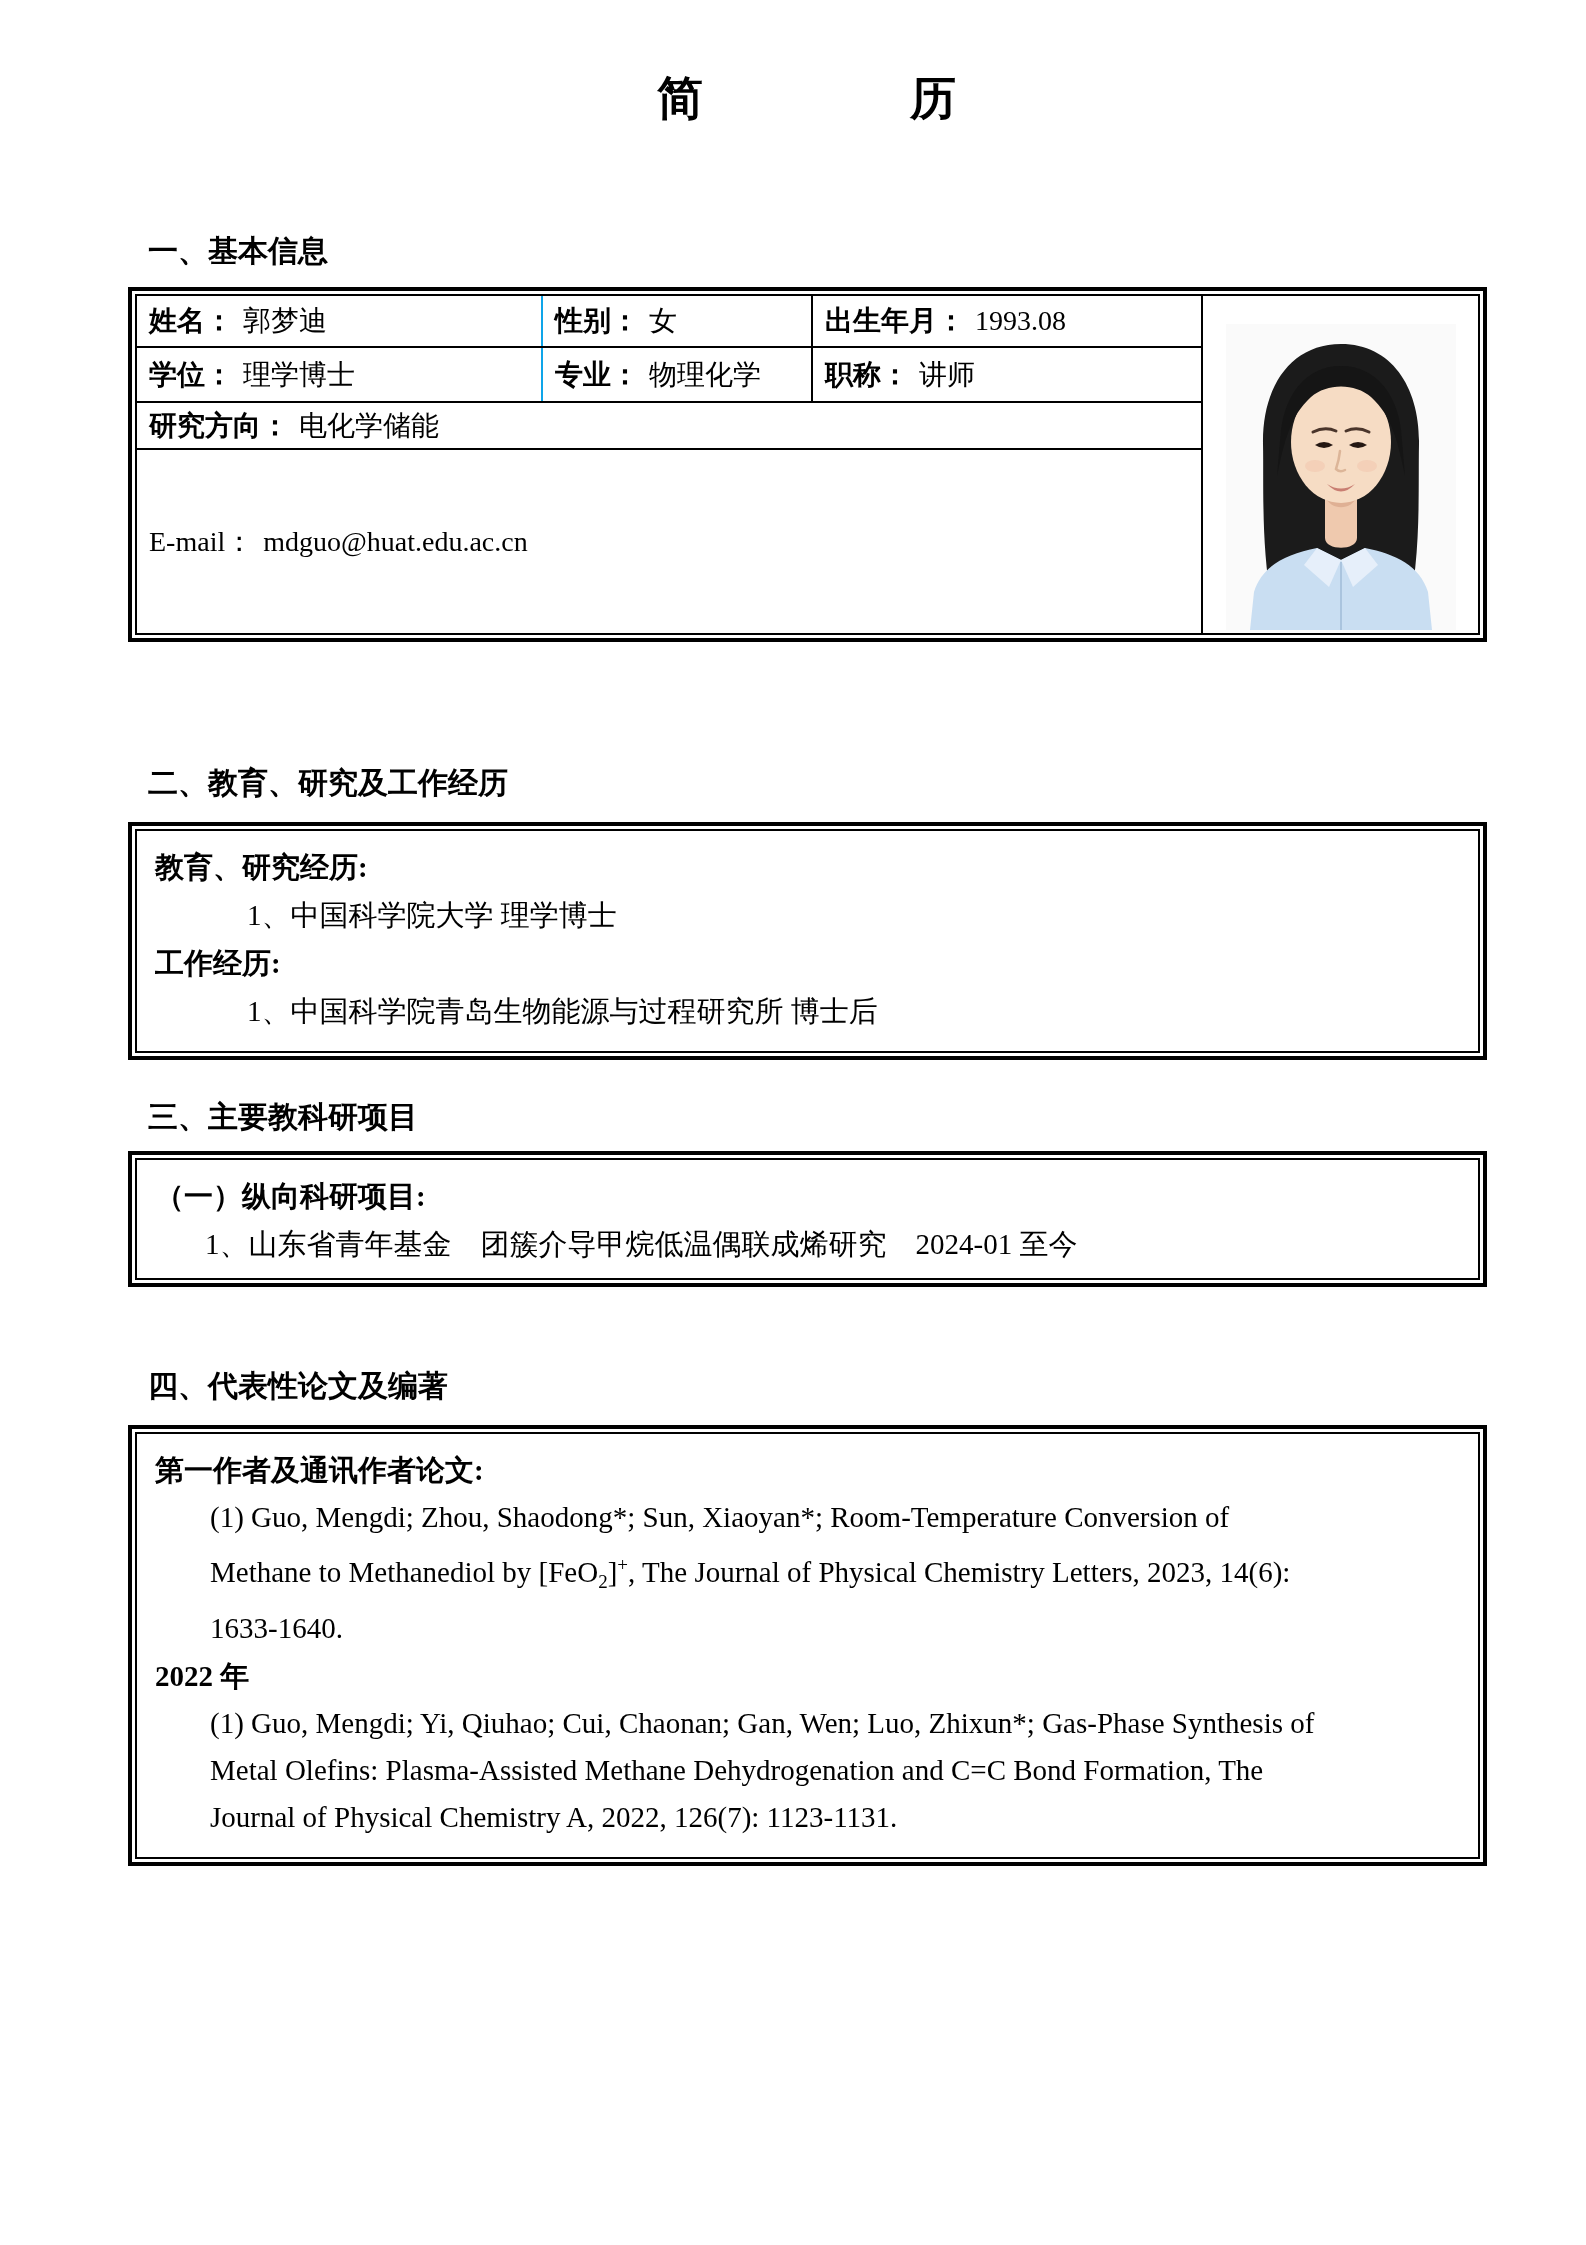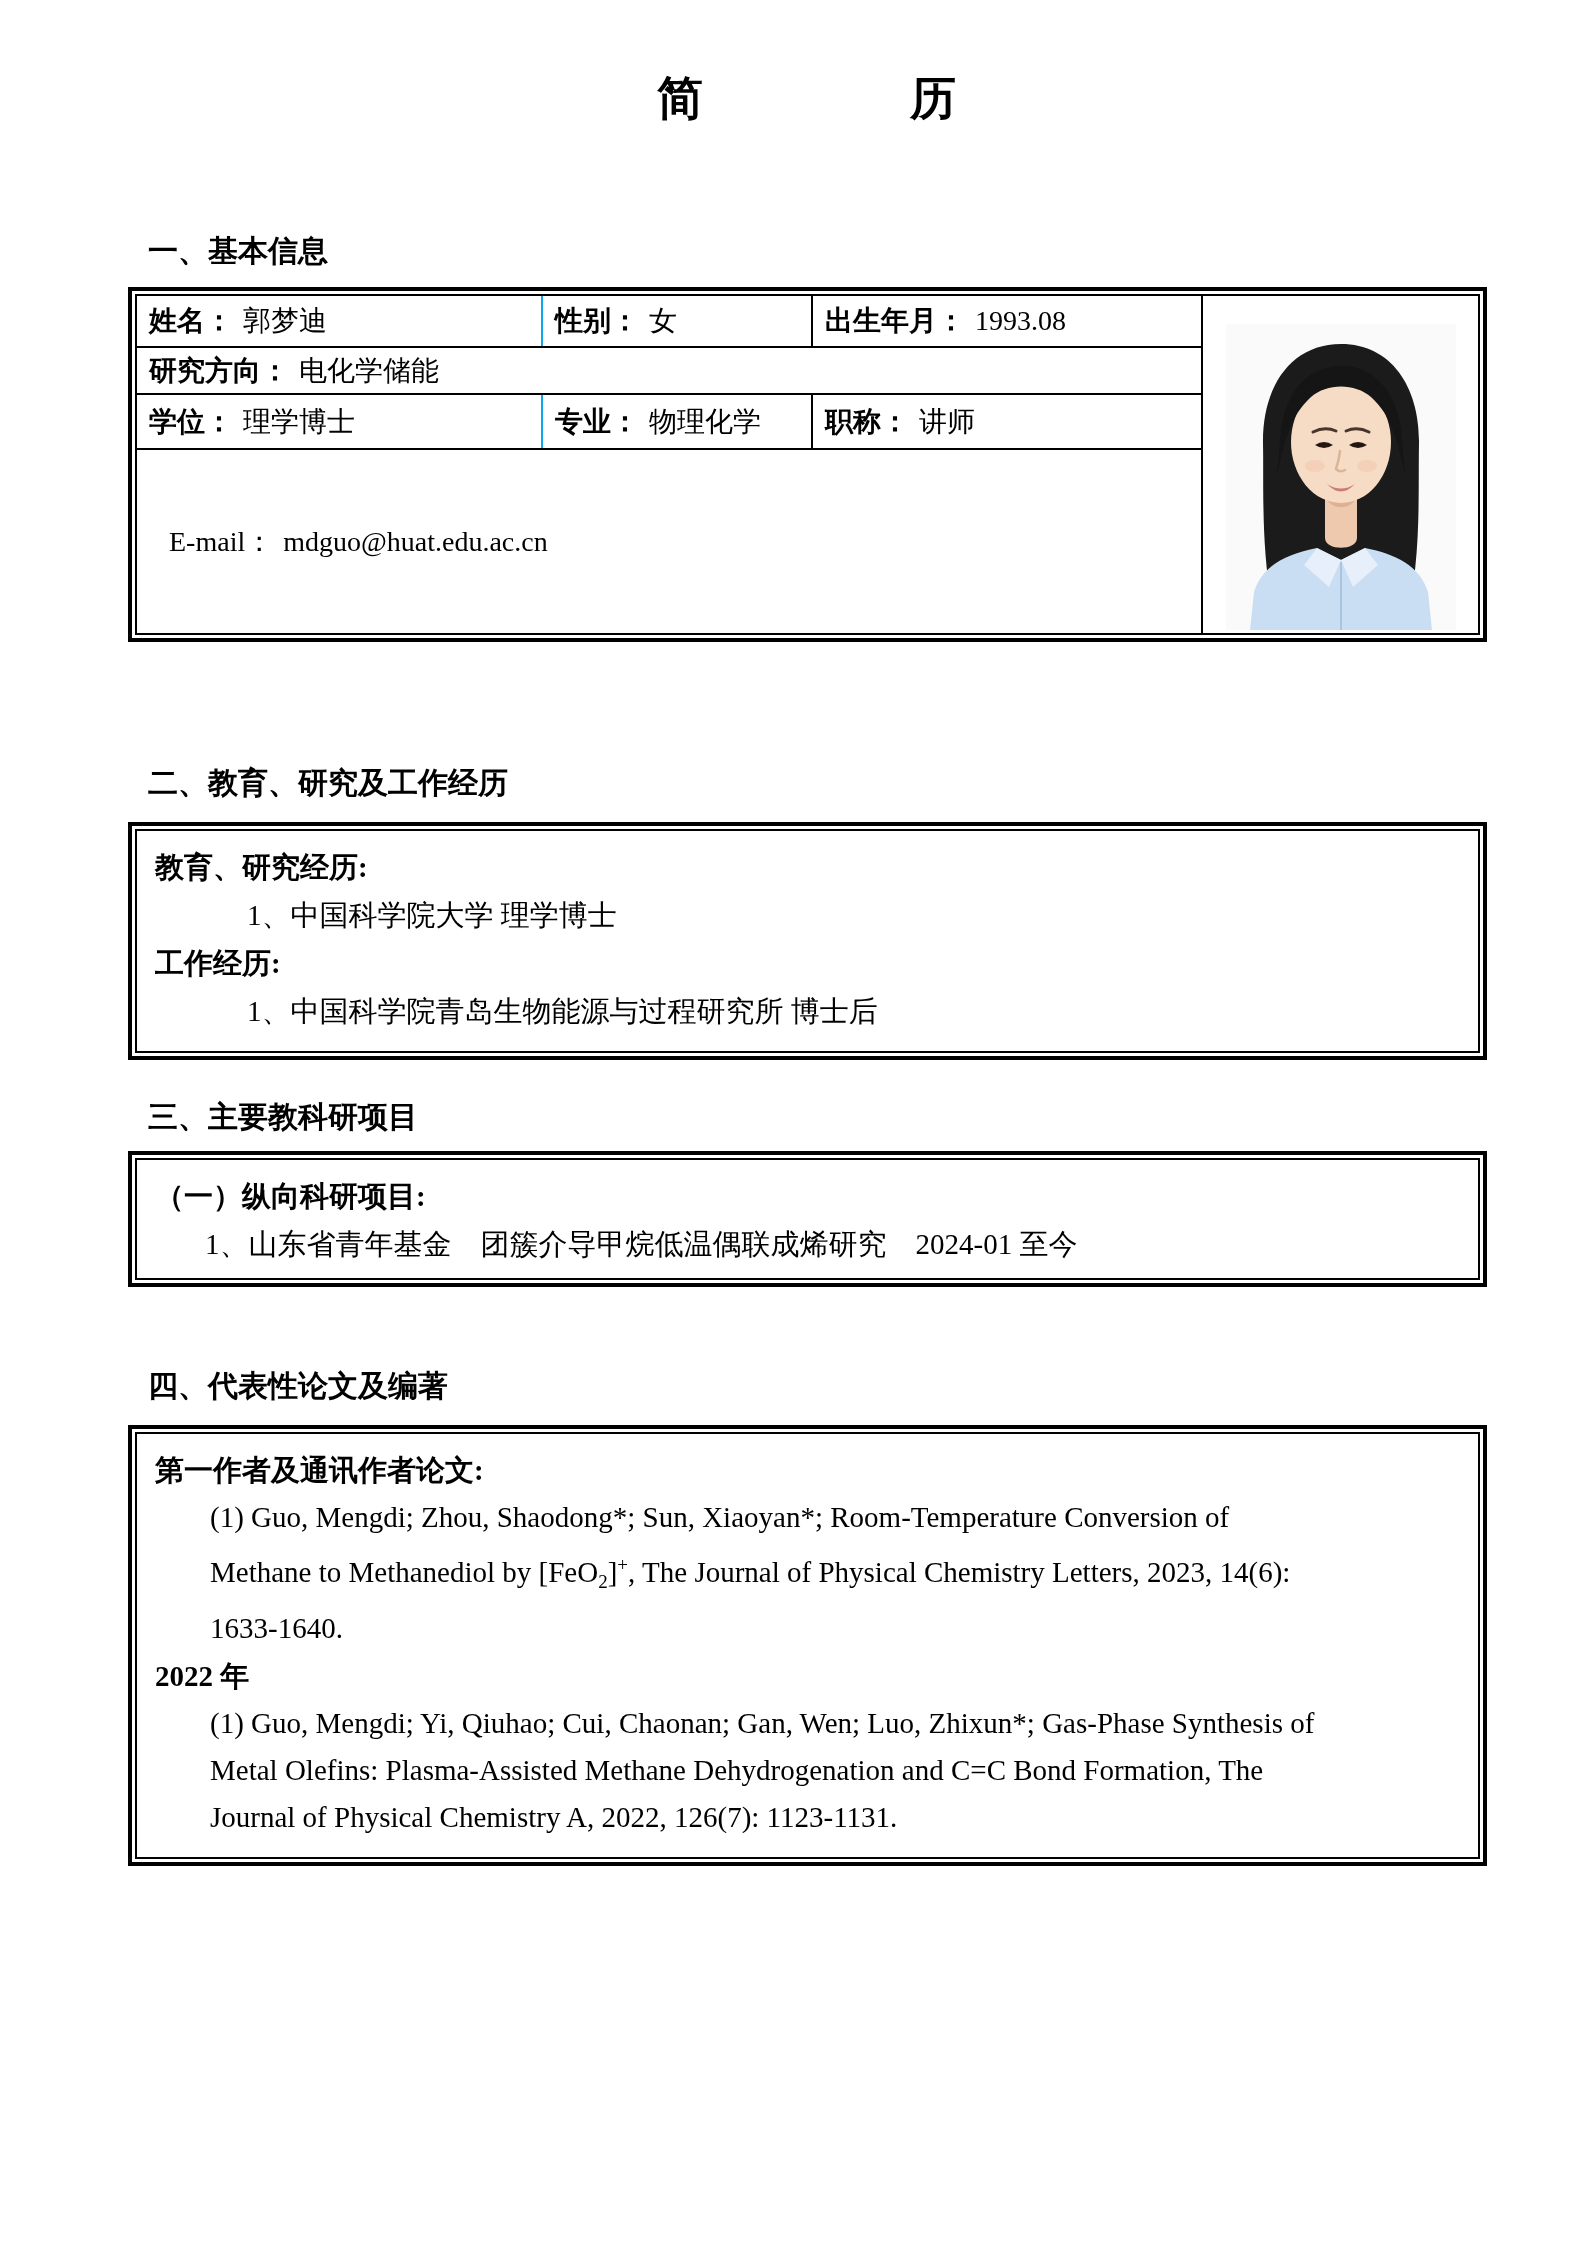--- a/index.html
+++ b/index.html
@@ -36,21 +36,21 @@
   .dbox-inner { border: 2px solid #000; width: 100%; }
 
   
   .table-flex { display: flex; align-items: stretch; }
   .table-left { flex: 1 1 auto; display: flex; flex-direction: column; }
   .trow { display: flex; border-bottom: 2px solid #000; }
   .trow:last-child { border-bottom: none; }
   .r1 { height: 52px; }
   .r2 { height: 55px; }
   .r3 { height: 47px; }
-  .r4 { height: 183px; margin-left: 20px; }
+  .r4 { height: 183px; }
   .cell {
     display: flex; align-items: center;
     padding-left: 12px; font-size: 28px; white-space: nowrap;
   }
   .cell .lbl { font-weight: 600; }
   .cell .val { margin-left: 10px; }
   .c1 { width: 406px; border-right: 2px solid #0ea5e9; }
   .c2 { width: 270px; border-right: 2px solid #000; }
   .c3 { flex: 1 1 auto; padding-left: 12px; }
   .cfull { flex: 1 1 auto; }
@@ -94,38 +94,38 @@
           </div>
           <div class="cell c2">
             <span class="lbl">性别：</span>
               <span class="val">女</span>
           </div>
           <div class="cell c3">
             <span class="lbl">出生年月：</span>
               <span class="val">1993.08</span>
           </div>
         </div>
-        <div class="trow r3">
-          <div class="cell cfull">
-            <span class="lbl">研究方向：</span>
-              <span class="val">电化学储能</span>
-          </div>
-        </div>
         <div class="trow r2">
           <div class="cell c1">
             <span class="lbl">学位：</span>
               <span class="val">理学博士</span>
           </div>
           <div class="cell c2">
             <span class="lbl">专业：</span>
               <span class="val">物理化学</span>
           </div>
           <div class="cell c3">
             <span class="lbl">职称：</span>
               <span class="val">讲师</span>
+          </div>
+        </div>
+        <div class="trow r3">
+          <div class="cell cfull">
+            <span class="lbl">研究方向：</span>
+              <span class="val">电化学储能</span>
           </div>
         </div>
         <div class="trow r4">
           <div class="cell cfull email-cell">
             <span class="lbl">E-mail：</span>
               <span class="val">mdguo@huat.edu.ac.cn</span>
           </div>
         </div>
       </div>
       <div class="photo-cell">

